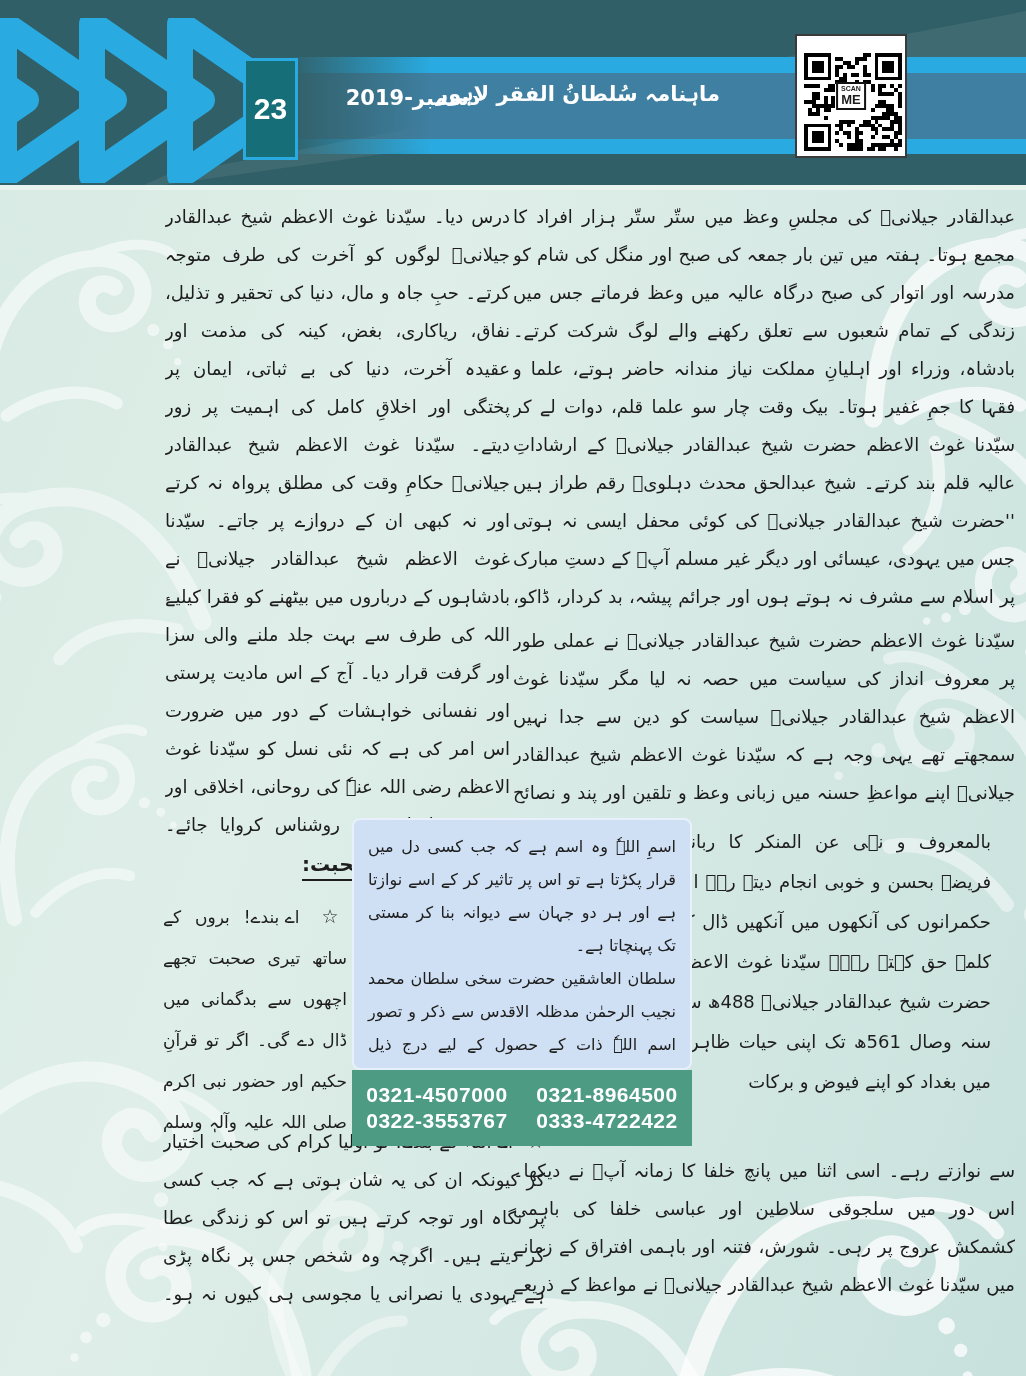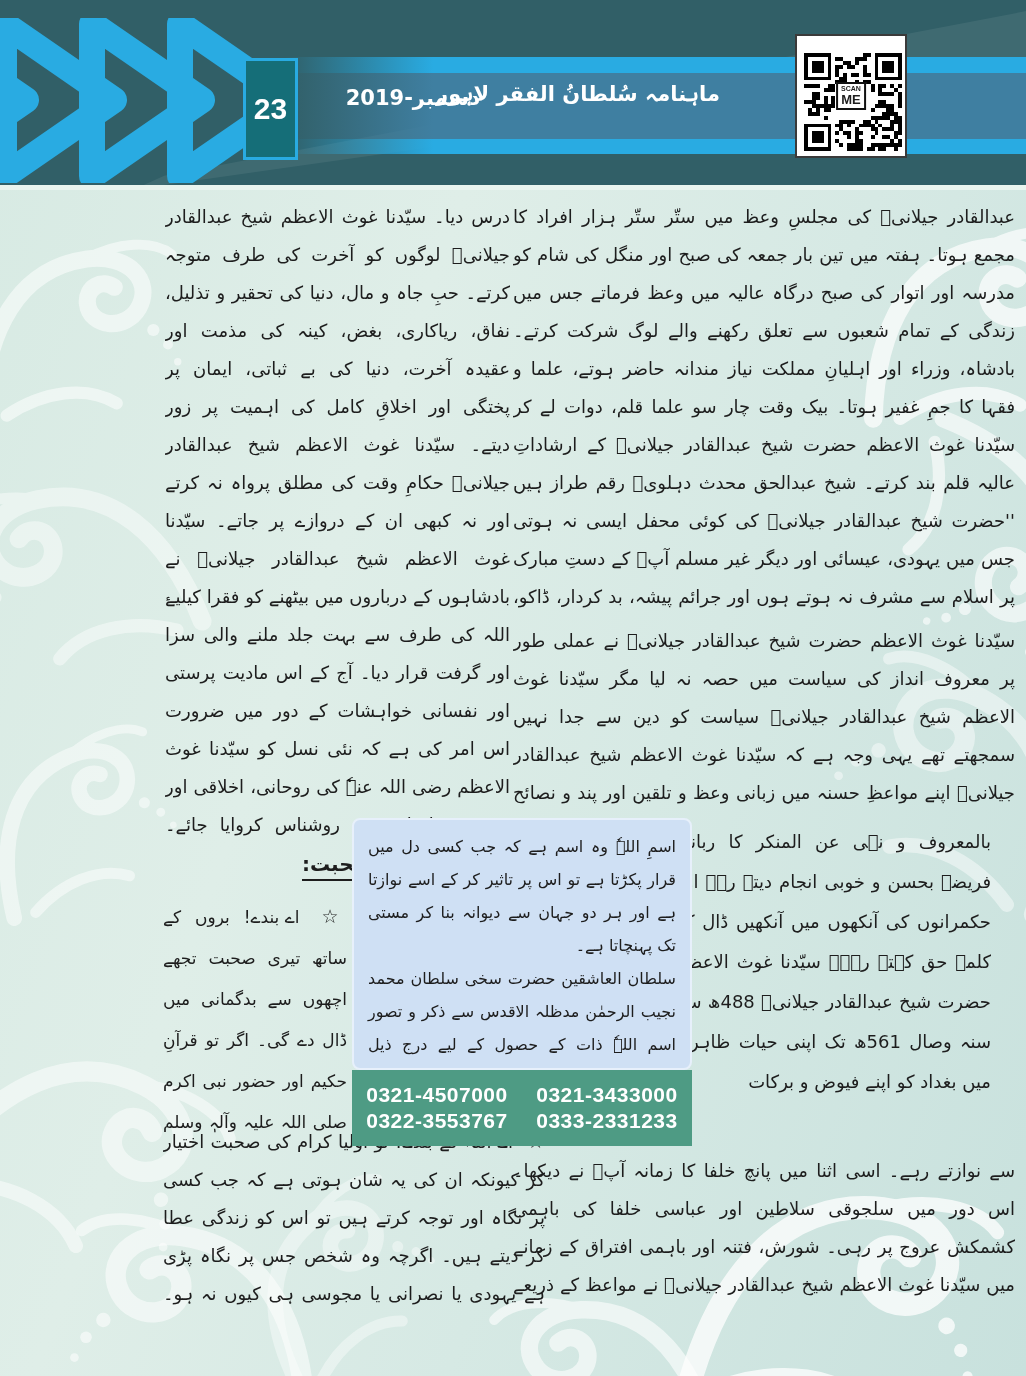--- a/index.html
+++ b/index.html
@@ -346,18 +346,18 @@
     <span class="star">☆</span>
     <span>اے اللہ کے بندے! تو اولیا کرام کی صحبت اختیار کر کیونکہ ان کی یہ شان ہوتی ہے کہ جب کسی پر نگاہ اور توجہ کرتے ہیں تو اس کو زندگی عطا کر دیتے ہیں۔ اگرچہ وہ شخص جس پر نگاہ پڑی ہے یہودی یا نصرانی یا مجوسی ہی کیوں نہ ہو۔ (الفتح الربانی۔ ملفوظاتِ غوثیہ)</span>
   </div>
 
   <div class="promo">
     <div class="urdu-inline">اسمِ اللہٗ وہ اسم ہے کہ جب کسی دل میں قرار پکڑتا ہے تو اس پر تاثیر کر کے اسے نوازتا ہے اور ہر دو جہان سے دیوانہ بنا کر مستی تک پہنچاتا ہے۔</div>
     <div class="urdu-inline">سلطان العاشقین حضرت سخی سلطان محمد نجیب الرحمٰن مدظلہ الاقدس سے ذکر و تصور اسم اللہٗ ذات کے حصول کے لیے درج ذیل نمبروں پر رابطہ کیجئے۔</div>
   </div>
   <div class="phones">
     <div>0321-4507000</div>
-    <div>0321-3433000</div>
+    <div>0321-8964500</div>
     <div>0322-3553767</div>
-    <div>0333-2331233</div>
+    <div>0333-4722422</div>
   </div>
 
 </div>
 
 </body></html>

